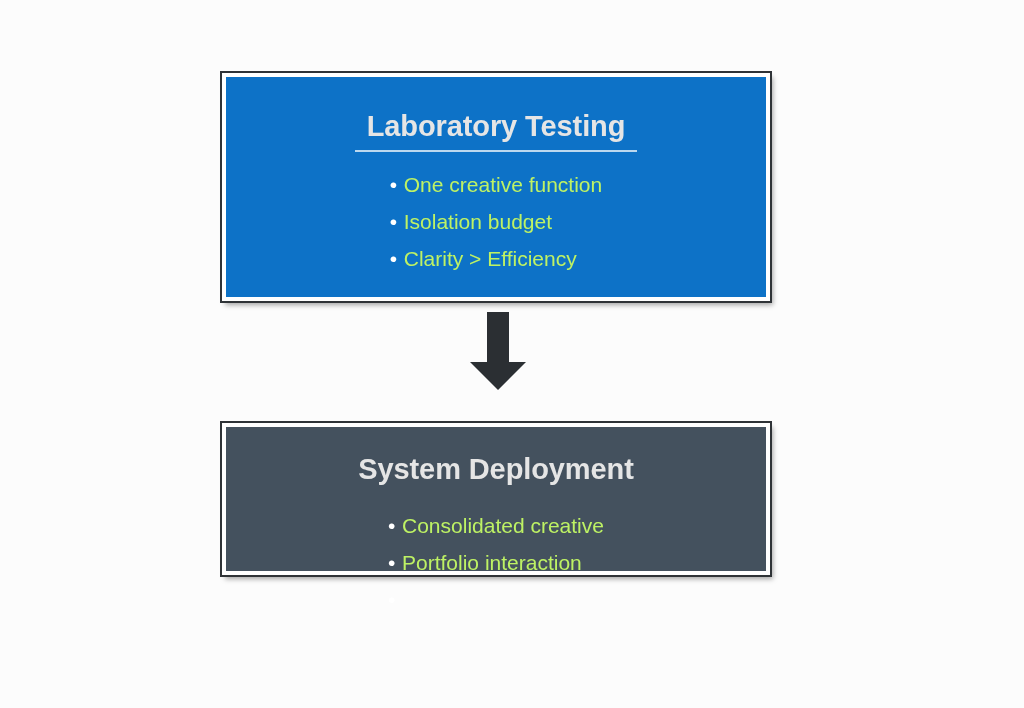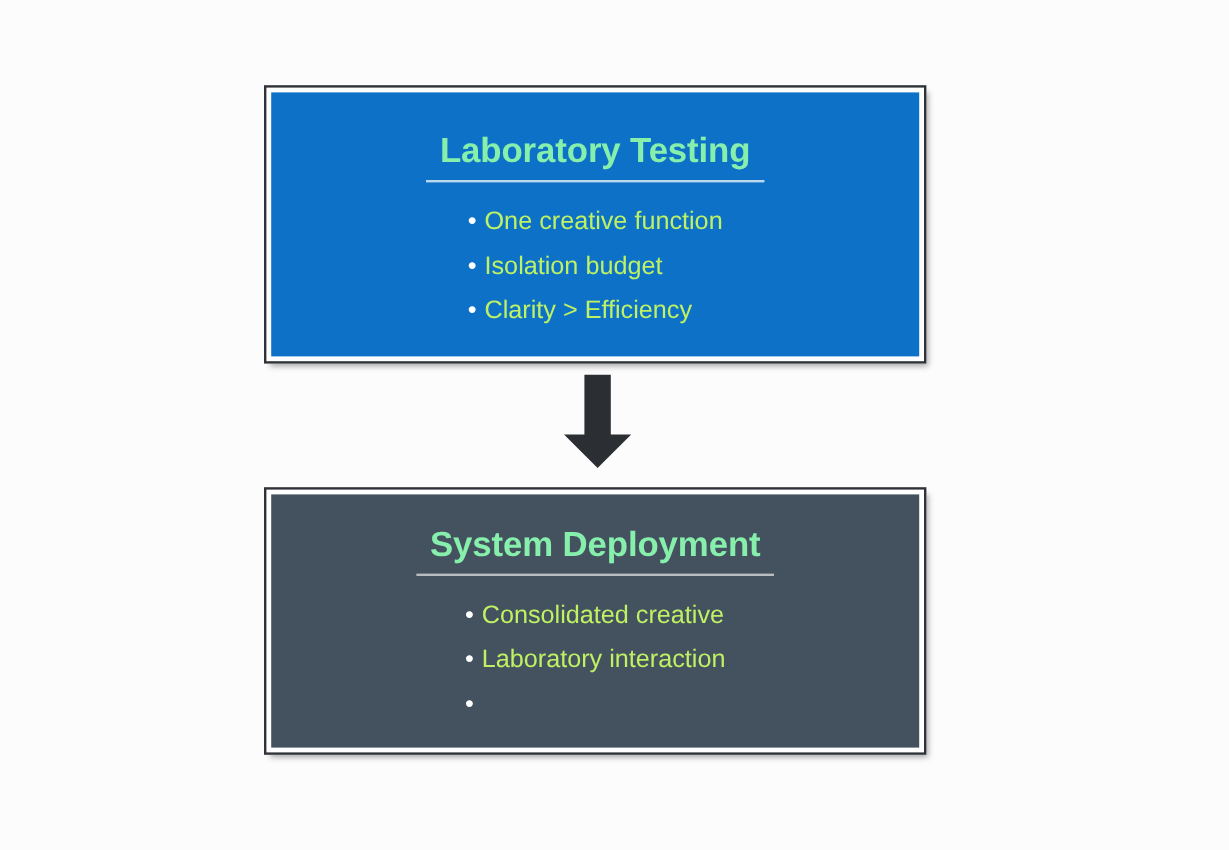--- a/index.html
+++ b/index.html
@@ -45,31 +45,31 @@
     top: 71px;
     width: 552px;
     height: 232px;
   }
   #box-lab .flow-box-inner {
     background: #0d72c7;
   }
 
   #box-deploy {
     left: 220px;
-    top: 406px;
+    top: 421px;
     width: 552px;
-    height: 223px;
+    height: 156px;
   }
   #box-deploy .flow-box-inner {
     background: #44515e;
   }
 
   
   .box-title {
-    color: #86efac;
+    color: #e5e5e5;
     font-weight: bold;
     font-size: 29px;
     line-height: 1.05;
     letter-spacing: -0.1px;
     text-align: center;
     white-space: nowrap;
   }
   #box-lab .box-title { margin-top: 34px; }
   #box-deploy .box-title { margin-top: 27px; }
 
@@ -157,21 +157,21 @@
     <div class="flow-box-inner">
       <div class="box-title">System Deployment</div>
       <div class="title-rule"></div>
       <ul class="bullet-list">
         <li>
           <span class="bullet-dot">•</span>
           <span class="bullet-text">Consolidated creative</span>
         </li>
         <li>
           <span class="bullet-dot">•</span>
-          <span class="bullet-text">Laboratory interaction</span>
+          <span class="bullet-text">Portfolio interaction</span>
         </li>
         <li>
           <span class="bullet-dot">•</span>
         </li>
       </ul>
     </div>
   </div>
 
 </div>
 

